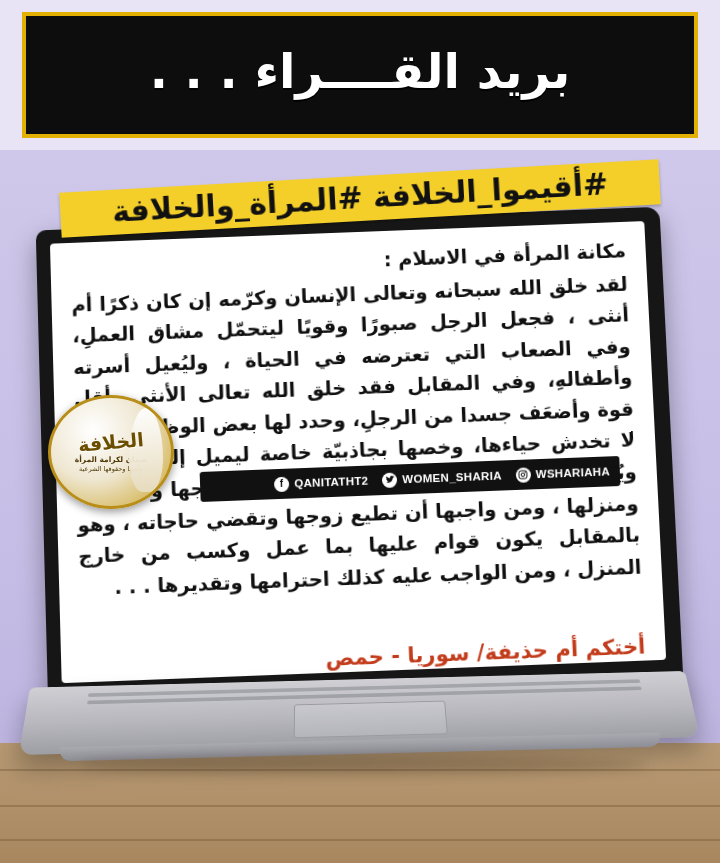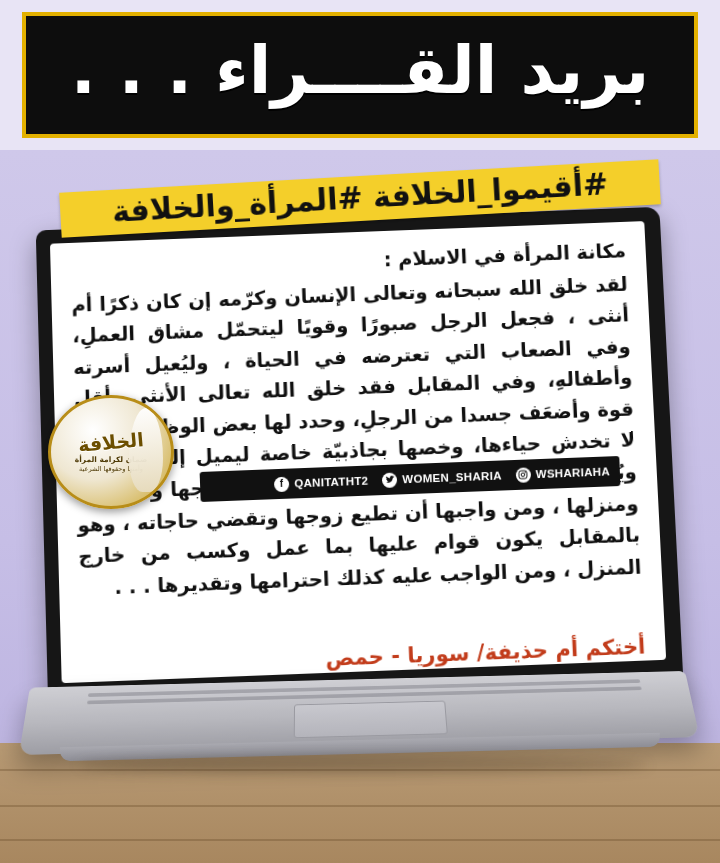--- a/index.html
+++ b/index.html
@@ -37,21 +37,21 @@
     border: 4px solid #e2b000;
     box-sizing: border-box;
     display: flex;
     align-items: center;
     justify-content: center;
     overflow: hidden;
   }
   .banner-title {
     color: #ffffff;
     font-family: "DejaVu Sans", sans-serif;
-    font-size: 66px;
+    font-size: 48px;
     font-weight: bold;
     letter-spacing: 2px;
     white-space: nowrap;
     line-height: 1;
     transform: translateY(-4px);
     text-shadow: 0 2px 0 #000;
   }
 
   
   .backdrop {

